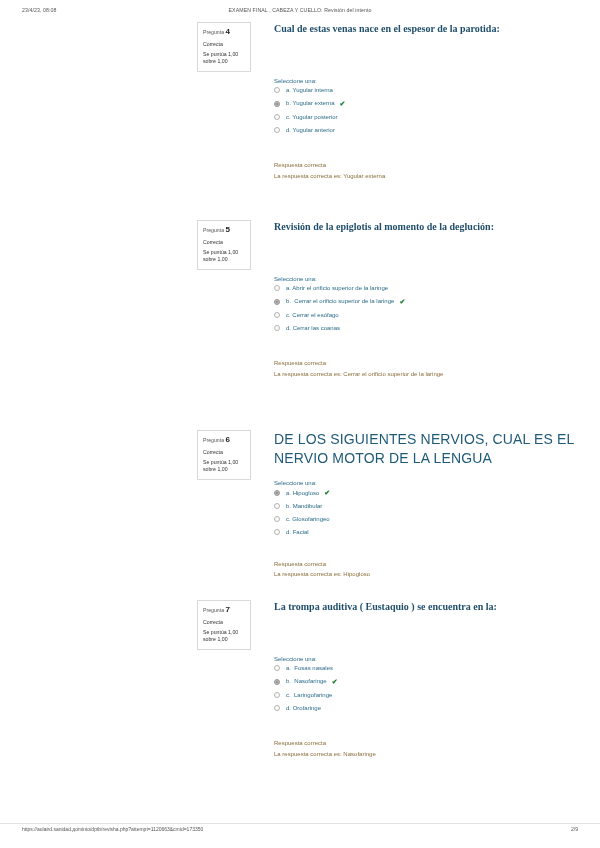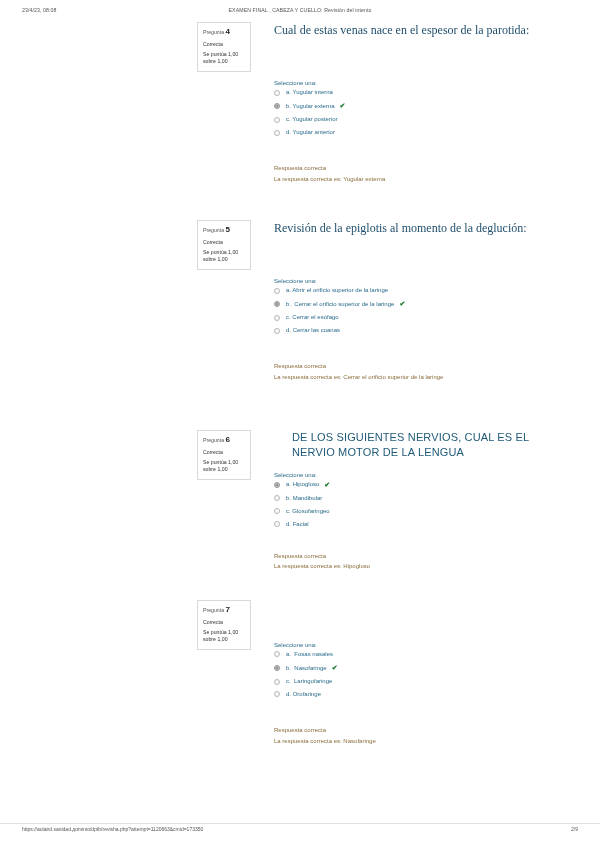--- a/index.html
+++ b/index.html
@@ -44,27 +44,27 @@
   }
   .q-info .qi-line1{font-size:5.2px;color:#555;line-height:1.1;margin-bottom:4px;}
   .q-info .qi-num{font-size:8px;font-weight:bold;color:#222;vertical-align:baseline;}
   .q-info .qi-state{font-size:5.2px;color:#333;margin-bottom:4px;}
   .q-info .qi-grade{font-size:5.2px;color:#333;line-height:1.35;}
 
   .q-body{position:absolute;left:274px;top:0;width:300px;}
 
   .q-text{
     font-family:"Liberation Serif", serif;
-    font-size:12px;font-weight:normal;color:#1f4e6b;
+    font-size:10px;font-weight:bold;color:#1f4e6b;
     line-height:1.35;
     margin:0 0 0 0;
   }
   .q-text.caps{
     font-family:"Liberation Sans", sans-serif;
-    font-weight:normal;font-size:11px;color:#1f5a78;letter-spacing:0.15px;margin-left:18px;
+    font-weight:normal;font-size:14px;color:#1f5a78;letter-spacing:0.15px;
   }
 
   .q-prompt{
     font-size:6px;color:#2a6b8a;margin-top:4px;
   }
 
   .opts{margin:0;padding:0;list-style:none;}
   .opt{
     display:flex;align-items:center;
     font-size:6px;color:#2a6b8a;
@@ -218,20 +218,21 @@
         </div>
       </div>
       <div class="q-block" style="top: 600px;">
         <div class="q-inner">
           <div class="q-info">
             <div class="qi-line1"><span>Pregunta</span> <span class="qi-num">7</span></div>
             <div class="qi-state">Correcta</div>
             <div class="qi-grade"><span>Se puntúa 1,00</span><br><span>sobre 1,00</span></div>
           </div>
           <div class="q-body">
+            <div class="q-text">La trompa auditiva ( Eustaquio ) se encuentra en la:</div>
             <div style="height: 38px;"></div>
             <div class="q-prompt">Seleccione una:</div>
             <ul class="opts">
               <li class="opt">
                 <span class="radio"></span>
                 <span class="opt-label">a.  Fosas nasales</span>
               </li>
               <li class="opt">
                 <span class="radio checked"></span>
                 <span class="opt-label">b.  Nasofaringe</span>

